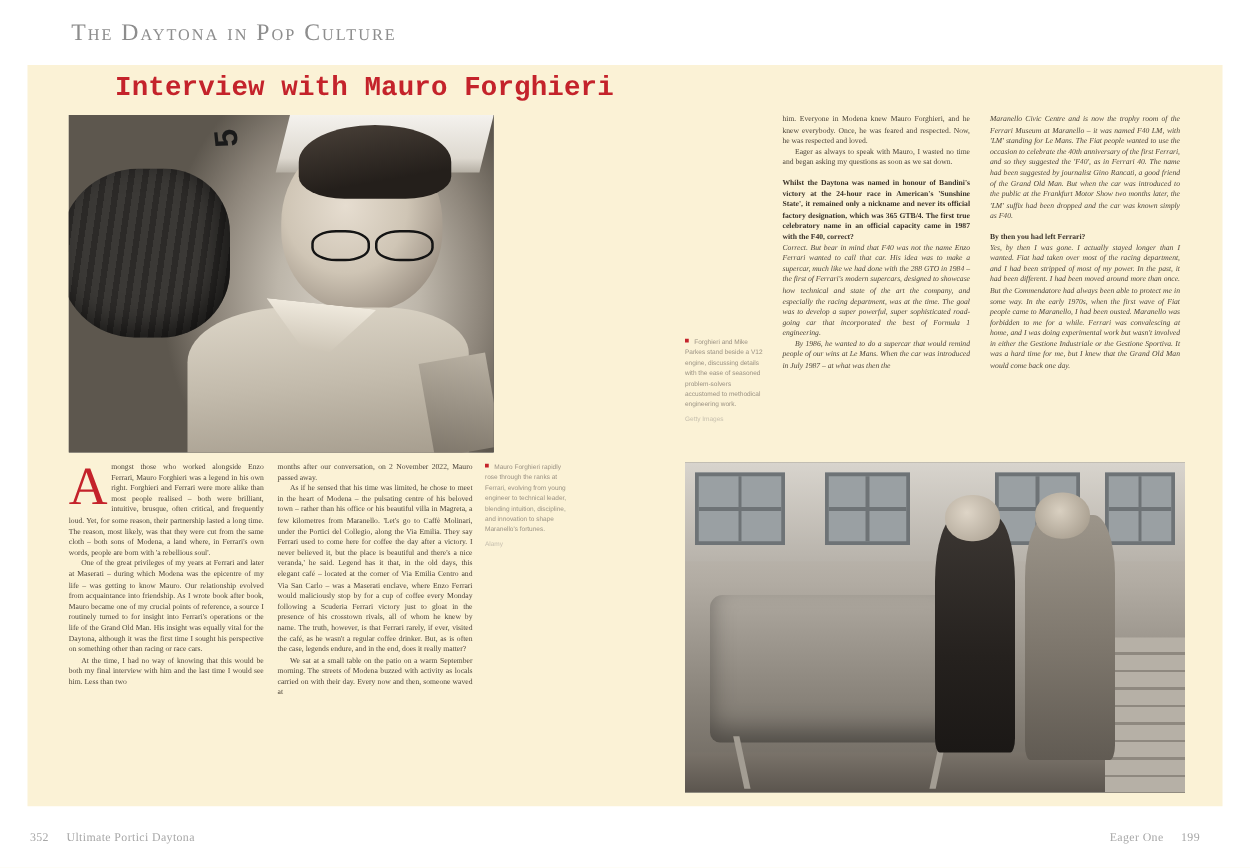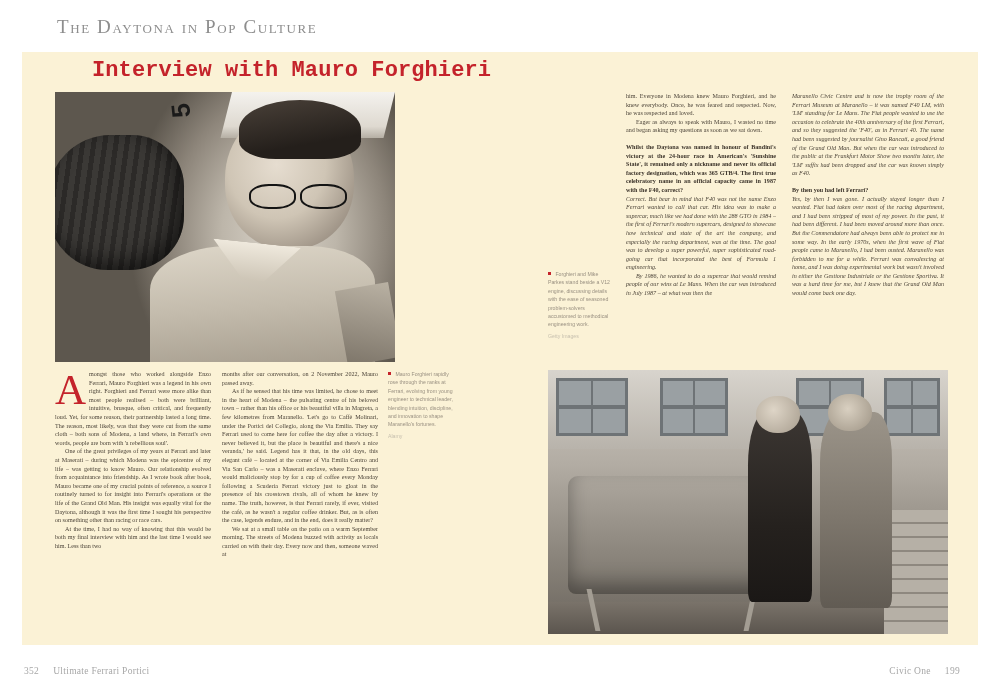--- a/index.html
+++ b/index.html
@@ -348,19 +348,19 @@
       <div class="ph2-man-dark"></div>
       <div class="ph2-man-dark-head"></div>
       <div class="ph2-man-light"></div>
       <div class="ph2-man-light-head"></div>
 
     </div>
 
   </div>
 
   <div class="folio folio-left">
-    <span class="num">352</span><span>Ultimate Ferrari Portici</span>
+    <span class="num">352</span><span>Ultimate Portici Daytona</span>
   </div>
   <div class="folio folio-right">
-    <span>Civic One</span><span class="num">199</span>
+    <span>Eager One</span><span class="num">199</span>
   </div>
 
 </div>
 
 </body></html>

